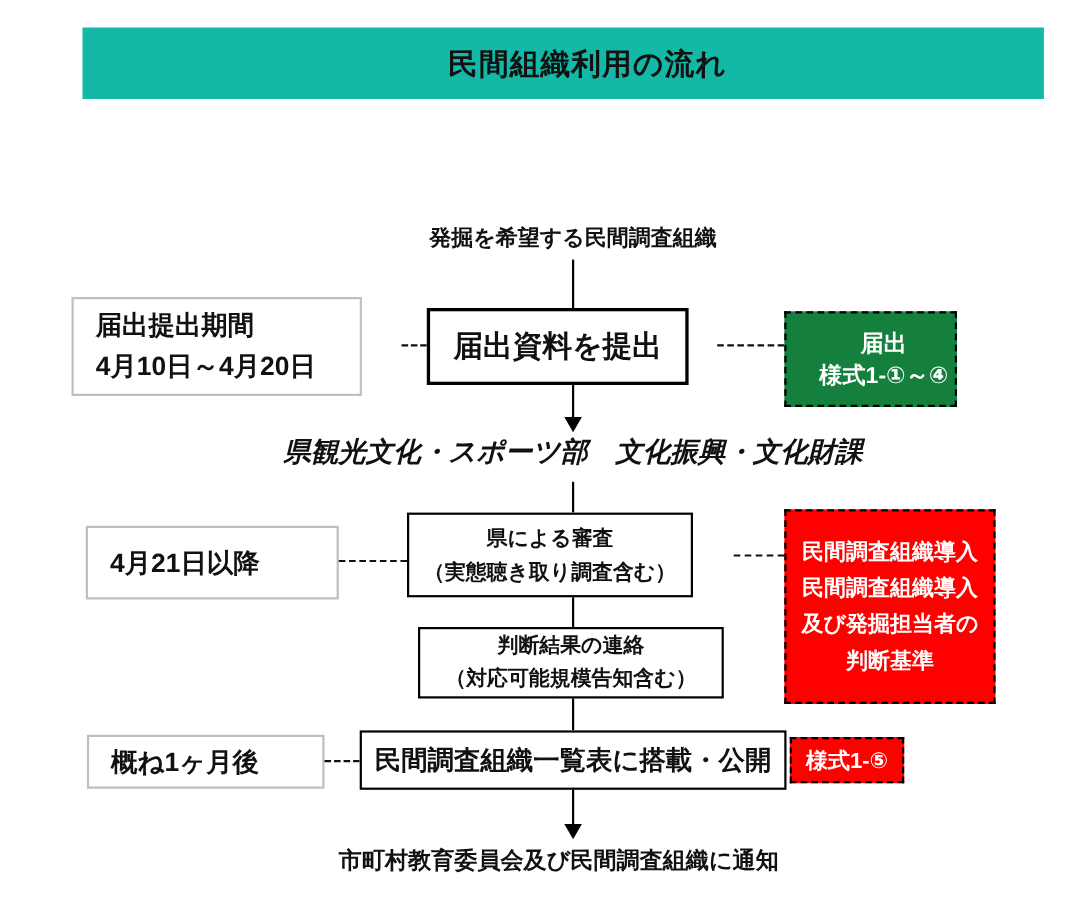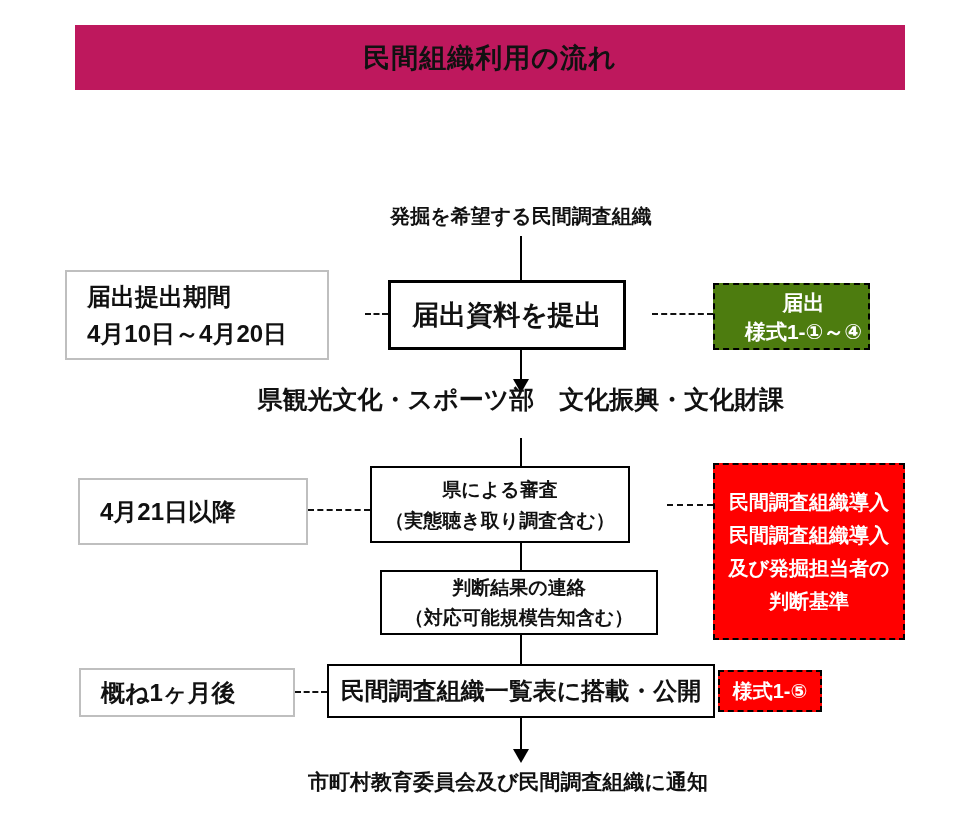--- a/index.html
+++ b/index.html
@@ -34,49 +34,49 @@
   .dash-h{position:absolute;height:0;border-top:2px dashed #111;}
   .arrow-head{position:absolute;width:0;height:0;
     border-left:8px solid transparent;border-right:8px solid transparent;
     border-top:14px solid #000;}
 </style>
 </head>
 <body>
 
 <div id="stage">
 
-  <div class="banner" style="background-color: #be185d;">
+  <div class="banner" style="background-color: #14b8a6; padding-left: 44px;">
     <span>民間組織利用の流れ</span>
   </div>
 
   <div class="flow-label" style="left:221px;top:203px;width:600px;font-size:20px;">発掘を希望する民間調査組織</div>
 
   <div class="vline" style="left:520px;top:236px;height:44px;"></div>
 
   <div class="note-box" style="left:65px;top:270px;width:264px;height:90px;font-size:24px;line-height:37px;">
     <div>届出提出期間</div>
     <div>4月10日～4月20日</div>
   </div>
 
   <div class="dash-h" style="left:365px;top:313px;width:23px;"></div>
   <div class="dash-h" style="left:652px;top:313px;width:61px;"></div>
 
   <div class="action-box" style="left:388px;top:280px;width:238px;height:70px;border-width:3px;font-size:27px;">
     <div>届出資料を提出</div>
   </div>
 
-  <div class="badge" style="left: 713px; top: 283px; width: 157px; height: 67px; font-size: 21px; line-height: 29px; background-color: #4d7c0f; color: rgb(255, 255, 255); padding-left: 24px;">
+  <div class="badge" style="left: 713px; top: 283px; width: 157px; height: 87px; font-size: 21px; line-height: 29px; background-color: #15803d; color: rgb(255, 255, 255); padding-left: 24px;">
     <div>届出</div>
     <div>様式1-①～④</div>
   </div>
 
   <div class="vline" style="left:520px;top:350px;height:30px;"></div>
   <div class="arrow-head" style="left:513px;top:379px;"></div>
 
-  <div class="flow-label" style="left:171px;top:383px;width:700px;font-size:25px;">県観光文化・スポーツ部　文化振興・文化財課</div>
+  <div class="flow-label" style="left:171px;top:394px;width:700px;font-size:25px;font-style:italic;">県観光文化・スポーツ部　文化振興・文化財課</div>
 
   <div class="vline" style="left:520px;top:438px;height:28px;"></div>
 
   <div class="note-box" style="left:78px;top:478px;width:230px;height:67px;font-size:24px;">
     <div>4月21日以降</div>
   </div>
 
   <div class="dash-h" style="left:308px;top:509px;width:62px;"></div>
   <div class="dash-h" style="left:667px;top:504px;width:46px;"></div>
 

